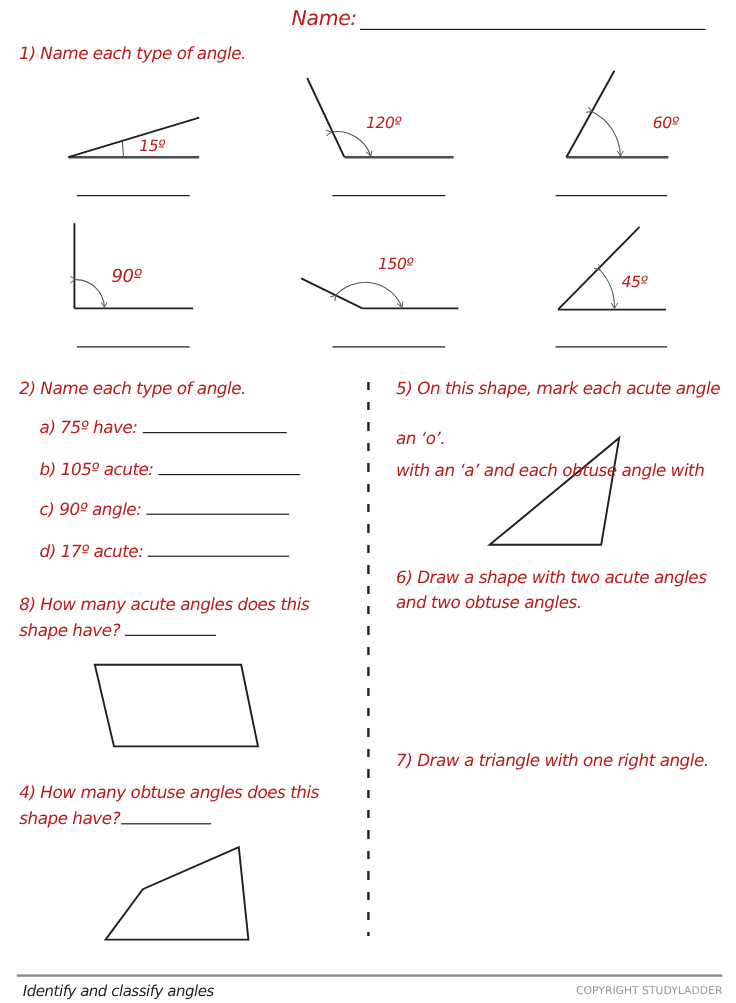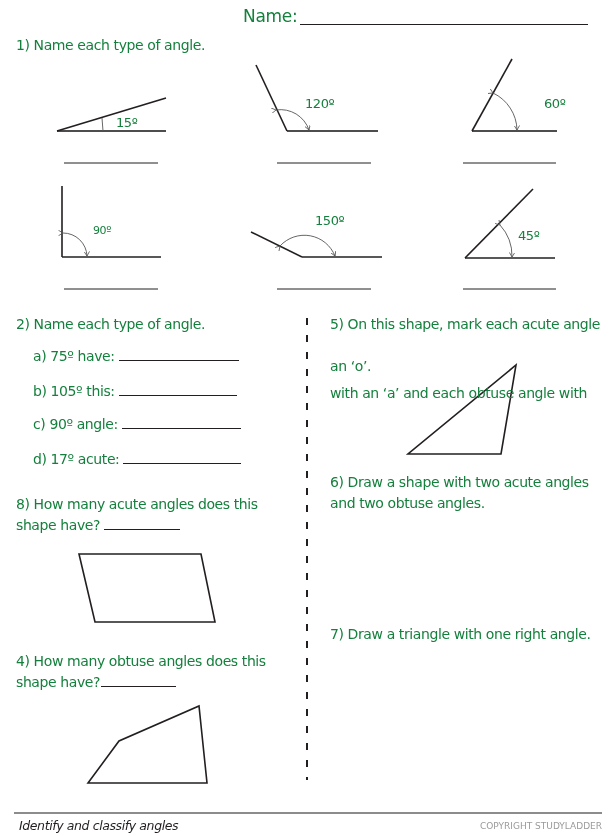--- a/index.html
+++ b/index.html
@@ -1,19 +1,19 @@
 <!DOCTYPE html>
 <html><head>
 <meta charset="utf-8">
 <style>
   html, body { margin: 0; padding: 0; background: #ffffff; }
   body { width: 613px; height: 836px; position: relative; overflow: hidden;
          font-family: "DejaVu Sans", sans-serif; color: #231f20; }
-  .t { position: absolute; font-size: 14px; line-height: 21px;
-       letter-spacing: -0.4px; white-space: nowrap; color: #15803d; }
+  .t { position: absolute; font-style: italic; font-size: 14px; line-height: 21px;
+       letter-spacing: -0.4px; white-space: nowrap; color: #b91c1c; }
   .blank { display: inline-block; border-bottom: 1px solid #231f20; height: 14px;
            vertical-align: baseline; margin-left: 4px; }
   .name-label { font-size: 17px; letter-spacing: -0.3px; }
   svg { position: absolute; left: 0; top: 0; overflow: visible; }
   .ln { stroke: #231f20; stroke-width: 1.6; fill: none; }
   .lg { stroke: #4d4d4d; stroke-width: 2.2; fill: none; }
   .ar { stroke: #555; stroke-width: 0.9; fill: none; }
   .ans { stroke: #231f20; stroke-width: 1; }
   .footer-rule { position: absolute; left: 14px; top: 812px; width: 588px; height: 2px; background: #8c8c8c; }
   .footer-left { position: absolute; left: 19px; top: 818px; font-style: italic; font-size: 12.5px; letter-spacing: -0.4px; color: #231f20; text-align: right; }
@@ -83,30 +83,30 @@
   <polygon class="ln" points="79,554 201,554 215,622 95,622"></polygon>
 
   <polygon class="ln" points="88,783 119,741 199,706 207,783"></polygon>
 
   <polygon class="ln" points="408,454 501,454 516,365"></polygon>
 </svg>
 
 <div class="t" style="left:116px; top:112px; font-size:13px;">15º</div>
 <div class="t" style="left:305px; top:93px; font-size:13px;">120º</div>
 <div class="t" style="left:519px; top:93px; font-size:13px;margin-left:25px;">60º</div>
-<div class="t" style="left:93px; top:220px; font-size:11px;text-align:center;">90º</div>
+<div class="t" style="left:93px; top:220px; font-size:15px;text-align:center;">90º</div>
 <div class="t" style="left:315px; top:210px; font-size:13px;">150º</div>
 <div class="t" style="left:518px; top:225px; font-size:13px;">45º</div>
 
 <div class="t" style="left:16px; top:314px;">2) Name each type of angle.</div>
 <div class="t" style="left:33px; top:346px;">
   <span>a) 75º have:</span><span class="blank" style="width:120px;"></span>
 </div>
 <div class="t" style="left:33px; top:381px;">
-  <span>b) 105º this:</span><span class="blank" style="width:118px;"></span>
+  <span>b) 105º acute:</span><span class="blank" style="width:118px;"></span>
 </div>
 <div class="t" style="left:33px; top:414px;">
   <span>c) 90º angle:</span><span class="blank" style="width:119px;"></span>
 </div>
 <div class="t" style="left:33px; top:449px;">
   <span>d) 17º acute:</span><span class="blank" style="width:118px;"></span>
 </div>
 
 <div class="t" style="left:16px; top:494px;">8) How many acute angles does this</div>
 <div class="t" style="left:16px; top:515px;">

